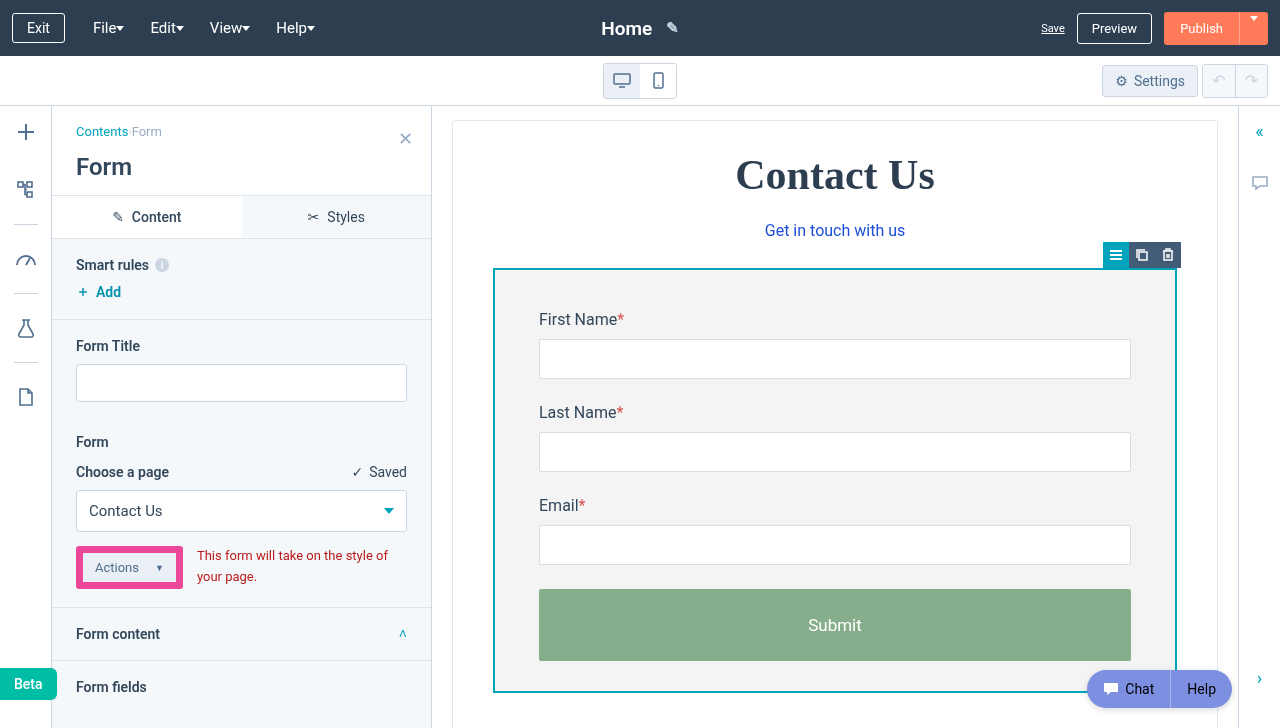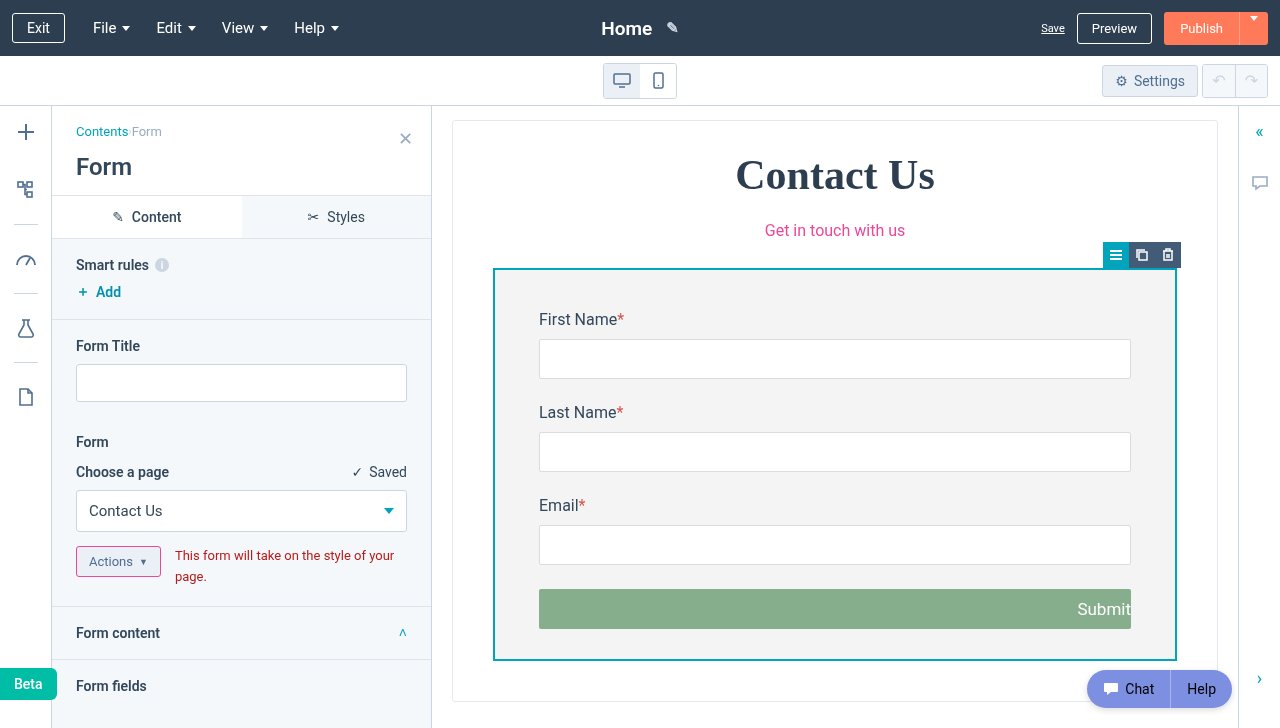--- a/index.html
+++ b/index.html
@@ -2,21 +2,21 @@
 <html><head>
 <meta charset="utf-8">
 <style>
 * { margin:0; padding:0; box-sizing:border-box; font-family:-apple-system,BlinkMacSystemFont,"Segoe UI",Roboto,sans-serif; }
 body { background:#fff; color:#33475b; }
 
 
 .topbar { height:56px; background:#2d3e50; display:flex; align-items:center; padding:0 12px; color:#fff; }
 .exit-btn { border:1px solid #fff; background:transparent; color:#fff; padding:6px 14px; border-radius:3px; font-size:14px; cursor:pointer; }
 .menus { display:flex; gap:26px; margin-left:28px; }
-.menu-item { display:flex; align-items:center; gap:6px; color:#fff; font-size:15px; cursor:pointer; }
+.menu-item { display:flex; align-items:center; color:#fff; font-size:15px; cursor:pointer; }
 .caret-down { width:0; height:0; border-left:4px solid transparent; border-right:4px solid transparent; border-top:5px solid #fff; }
 .title-area { position:absolute; left:50%; transform:translateX(-50%); display:flex; align-items:center; gap:14px; font-weight:600; font-size:19px; }
 .pencil { font-size:15px; color:#cbd6e2; cursor:pointer; }
 .topbar-right { margin-left:auto; display:flex; align-items:center; gap:12px; }
 .save-link { color:#fff; text-decoration:underline; font-weight:400; font-size:11px; cursor:pointer; }
 .preview-btn { border:1px solid #fff; background:transparent; color:#fff; padding:7px 14px; border-radius:3px; font-size:13px; cursor:pointer; }
 .publish-group { display:flex; }
 .publish-btn { background:#ff7a59; color:#fff; border:none; padding:9px 16px; border-radius:3px 0 0 3px; font-size:13px; cursor:pointer; }
 .publish-caret { background:#ff7a59; border:none; border-left:1px solid rgba(255,255,255,0.3); color:#fff; padding:9px 10px; border-radius:0 3px 3px 0; cursor:pointer; }
 
@@ -59,42 +59,42 @@
 .info-icon { width:14px; height:14px; border-radius:50%; background:#cbd6e2; color:#fff; font-size:10px; display:inline-flex; align-items:center; justify-content:center; }
 .add-link { color:#0091ae; font-weight:600; margin-top:10px; display:flex; align-items:center; gap:6px; cursor:pointer; }
 .text-input { width:100%; padding:10px; border:1px solid #cbd6e2; border-radius:3px; margin-top:10px; background:#fff; font-size:14px; }
 .subsec-label { font-weight:600; margin-top:16px; color:#33475b; }
 .row-between { display:flex; justify-content:space-between; align-items:center; margin-top:14px; }
 .saved-tag { display:flex; align-items:center; gap:6px; color:#33475b; font-size:14px; }
 .saved-tag .check { color:#33475b; }
 .form-select { width:100%; margin-top:10px; padding:11px 12px; border:1px solid #cbd6e2; border-radius:3px; background:#fff; font-size:15px; display:flex; justify-content:space-between; align-items:center; cursor:pointer; }
 .caret-teal { width:0; height:0; border-left:5px solid transparent; border-right:5px solid transparent; border-top:6px solid #00a4bd; }
 .actions-row { display:flex; gap:14px; margin-top:14px; align-items:flex-start; }
-.actions-btn { background:#eaf0f6; border:1px solid #ec4899; color:#506e91; padding:7px 12px; border-radius:3px; font-size:13px; cursor:pointer; display:flex; align-items:center; gap:6px; }
+.actions-btn { background:#eaf0f6; border:7px solid #ec4899; color:#506e91; padding:7px 12px; border-radius:3px; font-size:13px; cursor:pointer; display:flex; align-items:center; gap:16px; }
 .hint-text { color:#b91c1c; font-size:13px; line-height:1.6; flex:1; }
 .collapse-row { padding:18px 24px; display:flex; justify-content:space-between; align-items:center; border-bottom:1px solid #dfe3eb; cursor:pointer; }
 .collapse-row .chev { color:#00a4bd; font-size:14px; }
 
 
 .canvas { position:fixed; top:106px; left:432px; right:42px; bottom:0; background:#fff; overflow-y:auto; padding:14px 20px; }
 .card { background:#fff; border:1px solid #e5e9ef; border-radius:3px; max-width:770px; margin:0 auto; }
 .card-inner { padding:30px 40px 40px 40px; }
 .card-title { font-family:"Bodoni MT","Didot",Georgia,serif; font-weight:700; font-size:42px; text-align:center; color:#2d3e50; }
-.card-sub { text-align:center; margin-top:22px; font-size:16px; color:#ec4899; }
+.card-sub { text-align:center; margin-top:22px; font-size:16px; color:#1d4ed8; }
 .module-select { position:relative; margin-top:28px; }
 .mod-toolbar { position:absolute; right:-4px; top:-26px; display:flex; }
 .mod-btn { width:26px; height:26px; display:flex; align-items:center; justify-content:center; color:#fff; font-size:14px; cursor:pointer; }
 .mod-btn.primary { background:#00a4bd; }
 .mod-btn.secondary { background:#425b76; }
 .form-box { border:2px solid #00a4bd; background:#f4f4f4; padding:40px 44px 30px 44px; }
 .ff-label { font-size:16px; color:#33475b; margin-top:24px; }
 .ff-label:first-child { margin-top:0; }
 .ff-label .req { color:#d9534f; }
 .ff-input { width:100%; height:40px; border:1px solid #dcdcdc; background:#fff; margin-top:10px; padding:0 10px; border-radius:2px; }
-.submit-btn { width:100%; margin-top:24px; background:#86ae8c; color:#fff; border:none; padding:10px 0; font-size:17px; border-radius:2px; cursor:pointer;text-align:right; }
+.submit-btn { width:100%; margin-top:24px; background:#86ae8c; color:#fff; border:none; padding:26px 0; font-size:17px; border-radius:2px; cursor:pointer; }
 
 
 .beta-pill { position:fixed; left:0; bottom:28px; background:#00bda5; color:#fff; padding:8px 14px; border-radius:0 6px 6px 0; font-size:14px; font-weight:500; cursor:pointer; }
 .chat-help { position:fixed; right:48px; bottom:20px; display:flex; background:#7c8fe0; border-radius:22px; overflow:hidden; color:#000000; font-size:14px; box-shadow:0 2px 6px rgba(0,0,0,0.15); }
 .chat-seg { padding:11px 16px; display:flex; align-items:center; gap:6px; cursor:pointer; }
 .chat-seg + .chat-seg { border-left:1px solid rgba(255,255,255,0.35); }
 
 svg { display:block; }
 </style>
 </head>

